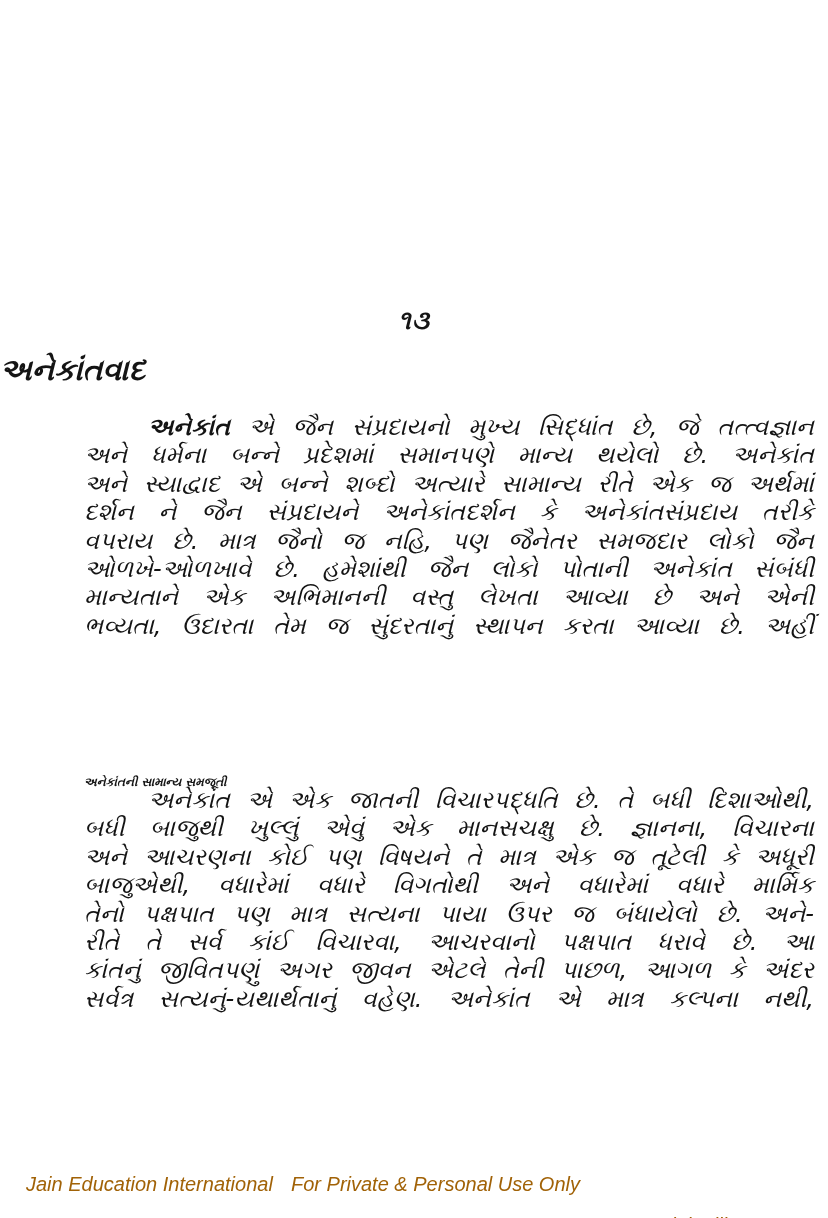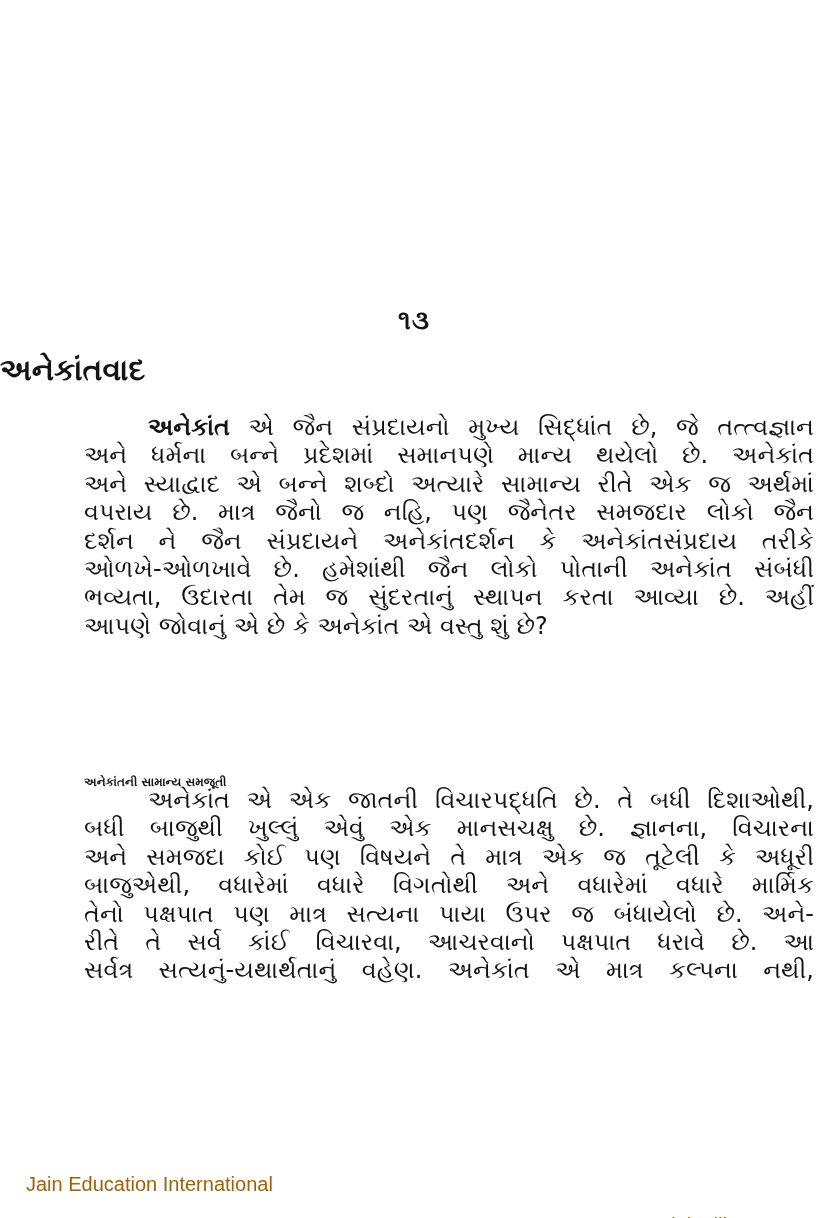--- a/index.html
+++ b/index.html
@@ -13,20 +13,21 @@
       position: relative;
       overflow: hidden;
       font-family: "DejaVu Sans", sans-serif;
       color: #141414;
     }
     .page {
       position: absolute;
       left: 0; top: 0;
       width: 828px;
       height: 1218px;
+      font-style: italic;
     }
     .chapter-number {
       position: absolute;
       top: 303px;
       left: 0;
       width: 828px;
       text-align: center;
       font-size: 26px;
       font-weight: bold;
       letter-spacing: 1px;
@@ -101,37 +102,39 @@
 
 <div class="page">
 
   <div class="chapter-number">૧૩</div>
   <div class="chapter-title">અનેકાંતવાદ</div>
 
   <div class="body-block para1">
     <div class="line indent"><span class="bold">અનેકાંત</span><span> એ જૈન સંપ્રદાયનો મુખ્ય સિદ્ધાંત છે, જે તત્ત્વજ્ઞાન</span></div>
     <div class="line">અને ધર્મના બન્ને પ્રદેશમાં સમાનપણે માન્ય થયેલો છે. અનેકાંત</div>
     <div class="line">અને સ્યાદ્વાદ એ બન્ને શબ્દો અત્યારે સામાન્ય રીતે એક જ અર્થમાં</div>
+    <div class="line">દર્શન ને જૈન સંપ્રદાયને અનેકાંતદર્શન કે અનેકાંતસંપ્રદાય તરીકે</div>
     <div class="line">વપરાય છે. માત્ર જૈનો જ નહિ, પણ જૈનેતર સમજદાર લોકો જૈન</div>
-    <div class="line">દર્શન ને જૈન સંપ્રદાયને અનેકાંતદર્શન કે અનેકાંતસંપ્રદાય તરીકે</div>
     <div class="line">ઓળખે-ઓળખાવે છે. હમેશાંથી જૈન લોકો પોતાની અનેકાંત સંબંધી</div>
+    <div class="line">માન્યતાને એક અભિમાનની વસ્તુ લેખતા આવ્યા છે અને એની</div>
     <div class="line">ભવ્યતા, ઉદારતા તેમ જ સુંદરતાનું સ્થાપન કરતા આવ્યા છે. અહીં</div>
-    <div class="line last">આપણે જોવાનું એ છે કે અનેકાંત એ વસ્તુ શું છે?</div>
   </div>
 
   <div class="section-heading">અનેકાંતની સામાન્ય સમજૂતી</div>
 
   <div class="body-block para2">
     <div class="line indent">અનેકાંત એ એક જાતની વિચારપદ્ધતિ છે. તે બધી દિશાઓથી,</div>
     <div class="line">બધી બાજુથી ખુલ્લું એવું એક માનસચક્ષુ છે. જ્ઞાનના, વિચારના</div>
-    <div class="line">અને સમજદા કોઈ પણ વિષયને તે માત્ર એક જ તૂટેલી કે અધૂરી</div>
+    <div class="line">અને આચરણના કોઈ પણ વિષયને તે માત્ર એક જ તૂટેલી કે અધૂરી</div>
     <div class="line">બાજુએથી, વધારેમાં વધારે વિગતોથી અને વધારેમાં વધારે માર્મિક</div>
     <div class="line">તેનો પક્ષપાત પણ માત્ર સત્યના પાયા ઉપર જ બંધાયેલો છે. અને-</div>
     <div class="line">રીતે તે સર્વ કાંઈ વિચારવા, આચરવાનો પક્ષપાત ધરાવે છે. આ</div>
+    <div class="line">કાંતનું જીવિતપણું અગર જીવન એટલે તેની પાછળ, આગળ કે અંદર</div>
     <div class="line">સર્વત્ર સત્યનું-યથાર્થતાનું વહેણ. અનેકાંત એ માત્ર કલ્પના નથી,</div>
   </div>
 
   <div class="footer">
     <span class="left">Jain Education International</span>
+    <span class="center">For Private &amp; Personal Use Only</span>
     <span class="right">www.jainelibrary.org</span>
   </div>
 
 </div>
 
 </body></html>

